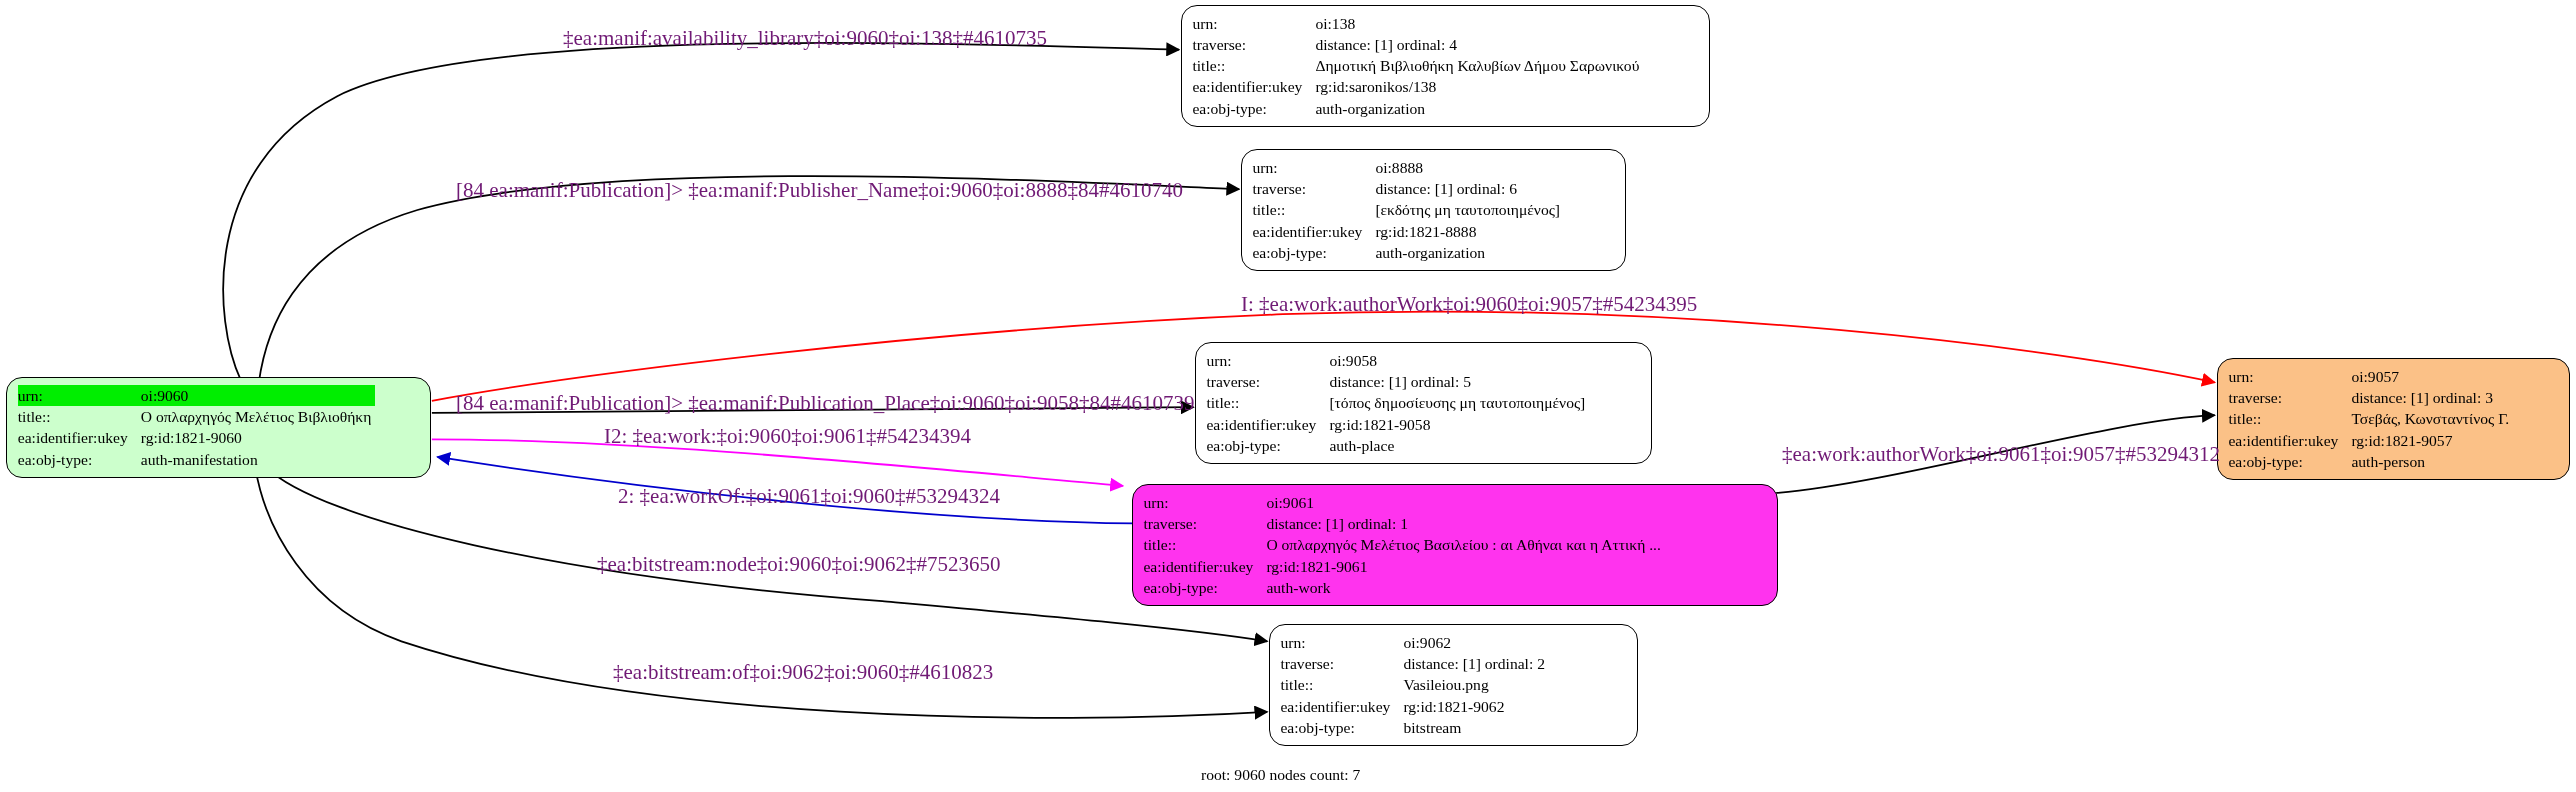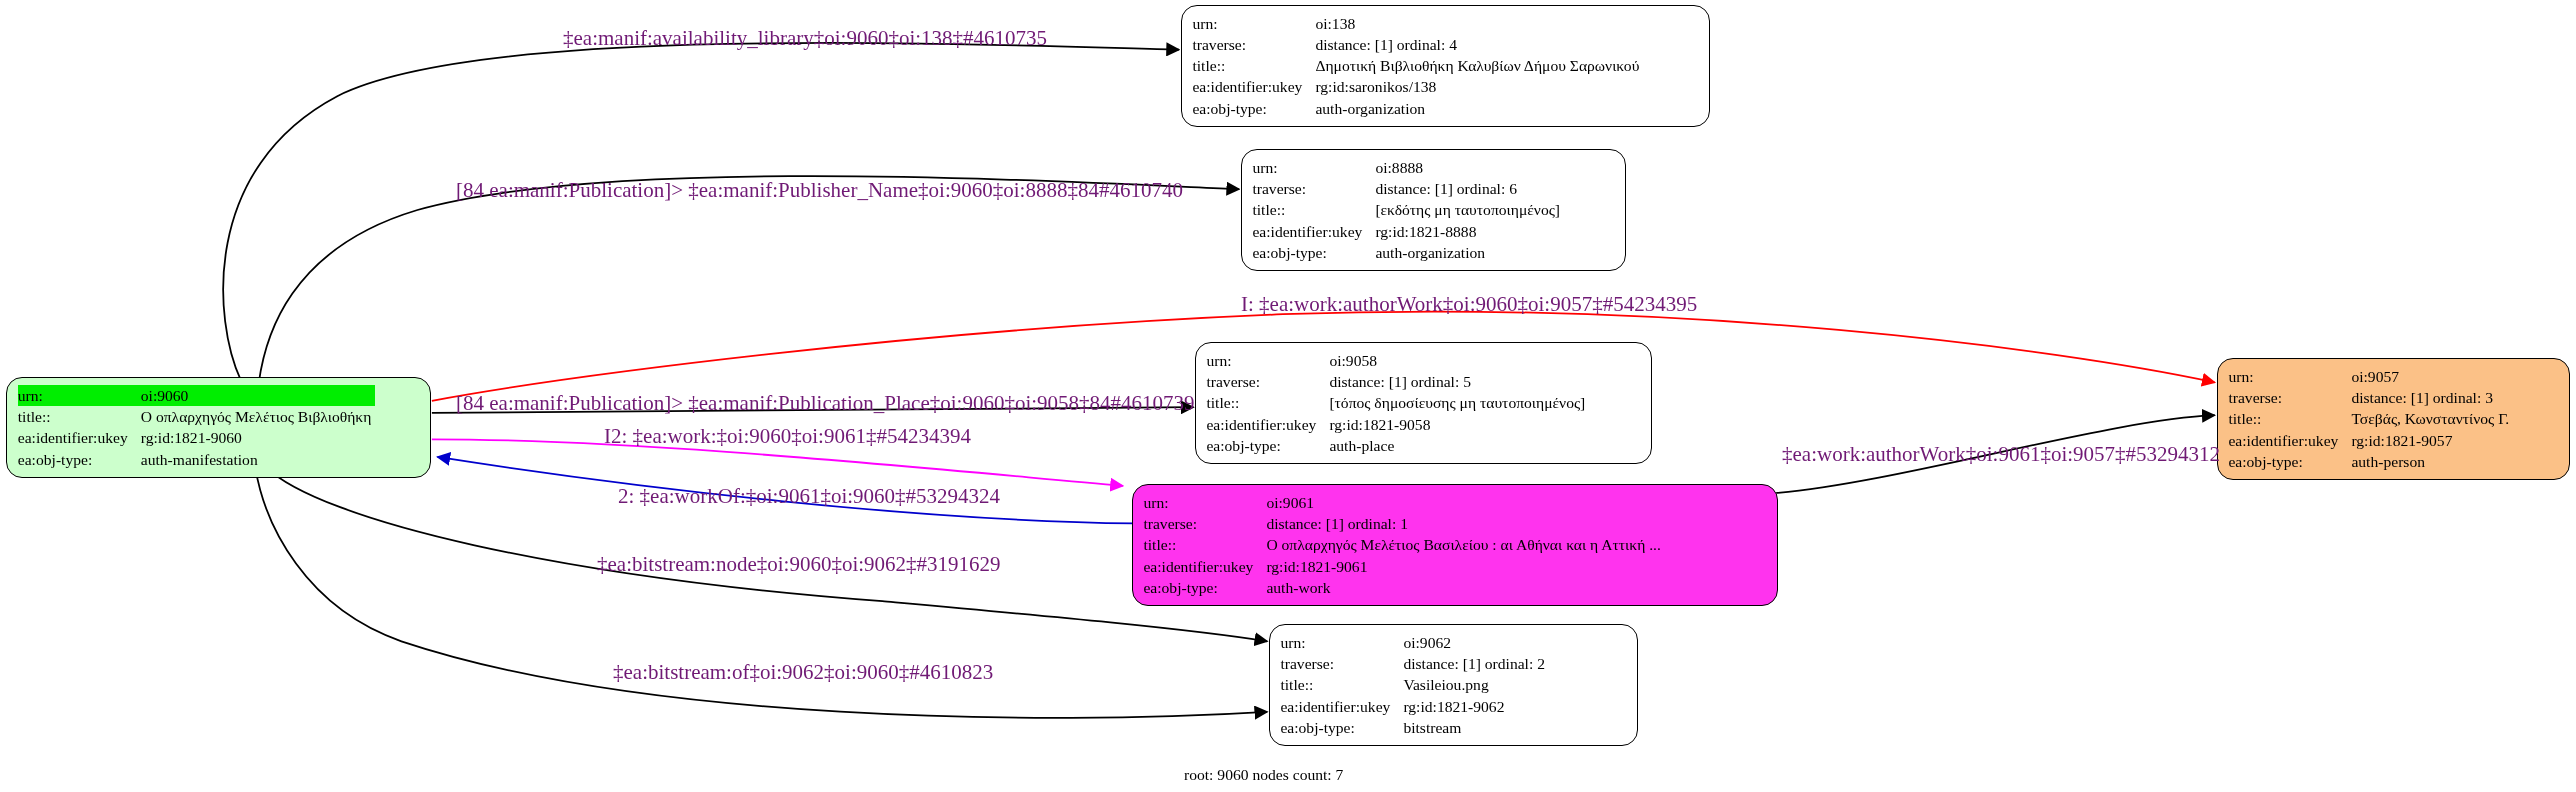--- a/index.html
+++ b/index.html
@@ -56,20 +56,21 @@
     font-size: 21px;
     color: #701a75;
     white-space: nowrap;
     line-height: 1;
   }
   .footer {
     position: absolute;
     font-size: 15.6px;
     color: #000000;
     white-space: nowrap;
+    margin-left: 17px;
   }
 </style>
 </head>
 <body>
 
 <div id="canvas">
 
   <svg class="edges" viewBox="0 0 3212 988">
     <defs>
       <marker id="arrow-black" viewBox="0 0 10 10" refX="9" refY="5" markerWidth="8" markerHeight="8" orient="auto-start-reverse">
@@ -295,21 +296,21 @@
   <div class="edge-label" style="left:456px; top:180px;">[84 ea:manif:Publication]&gt; ‡ea:manif:Publisher_Name‡oi:9060‡oi:8888‡84#4610740</div>
 
   <div class="edge-label" style="left:1241px; top:294px;">I: ‡ea:work:authorWork‡oi:9060‡oi:9057‡#54234395</div>
 
   <div class="edge-label" style="left:456px; top:393px;text-align:right;">[84 ea:manif:Publication]&gt; ‡ea:manif:Publication_Place‡oi:9060‡oi:9058‡84#4610739</div>
 
   <div class="edge-label" style="left:604px; top:426px;">I2: ‡ea:work:‡oi:9060‡oi:9061‡#54234394</div>
 
   <div class="edge-label" style="left:618px; top:486px;">2: ‡ea:workOf:‡oi:9061‡oi:9060‡#53294324</div>
 
-  <div class="edge-label" style="left:597px; top:554px;">‡ea:bitstream:node‡oi:9060‡oi:9062‡#3191629</div>
+  <div class="edge-label" style="left:597px; top:554px;">‡ea:bitstream:node‡oi:9060‡oi:9062‡#7523650</div>
 
   <div class="edge-label" style="left:613px; top:662px;">‡ea:bitstream:of‡oi:9062‡oi:9060‡#4610823</div>
 
   <div class="edge-label" style="left:1782px; top:444px;">‡ea:work:authorWork‡oi:9061‡oi:9057‡#53294312</div>
 
   <div class="footer" style="left:1184px; top:766px;">root: 9060 nodes count: 7</div>
 
 </div>
 
 

